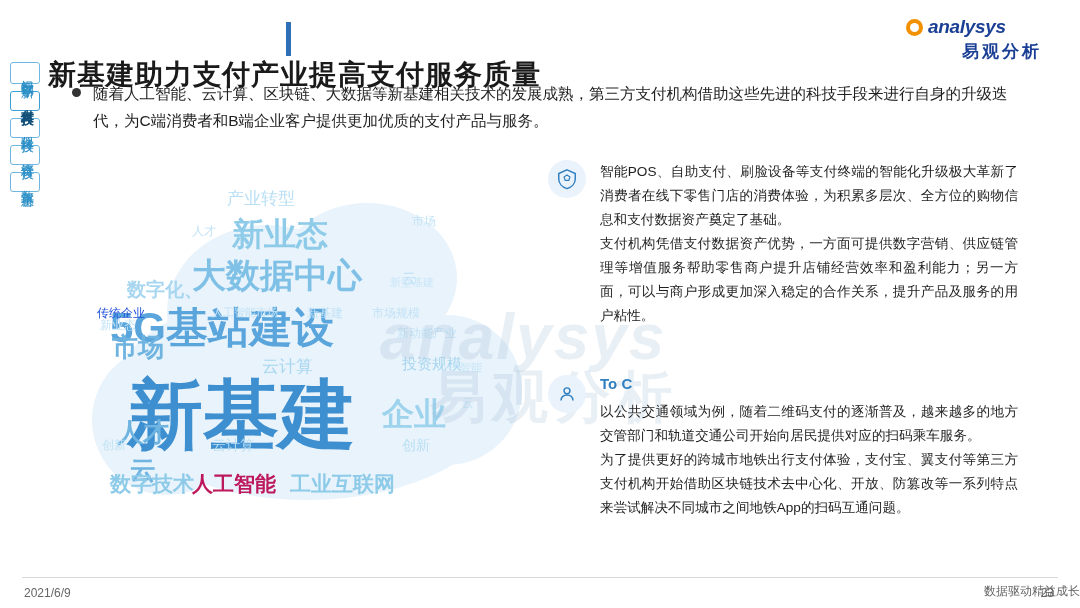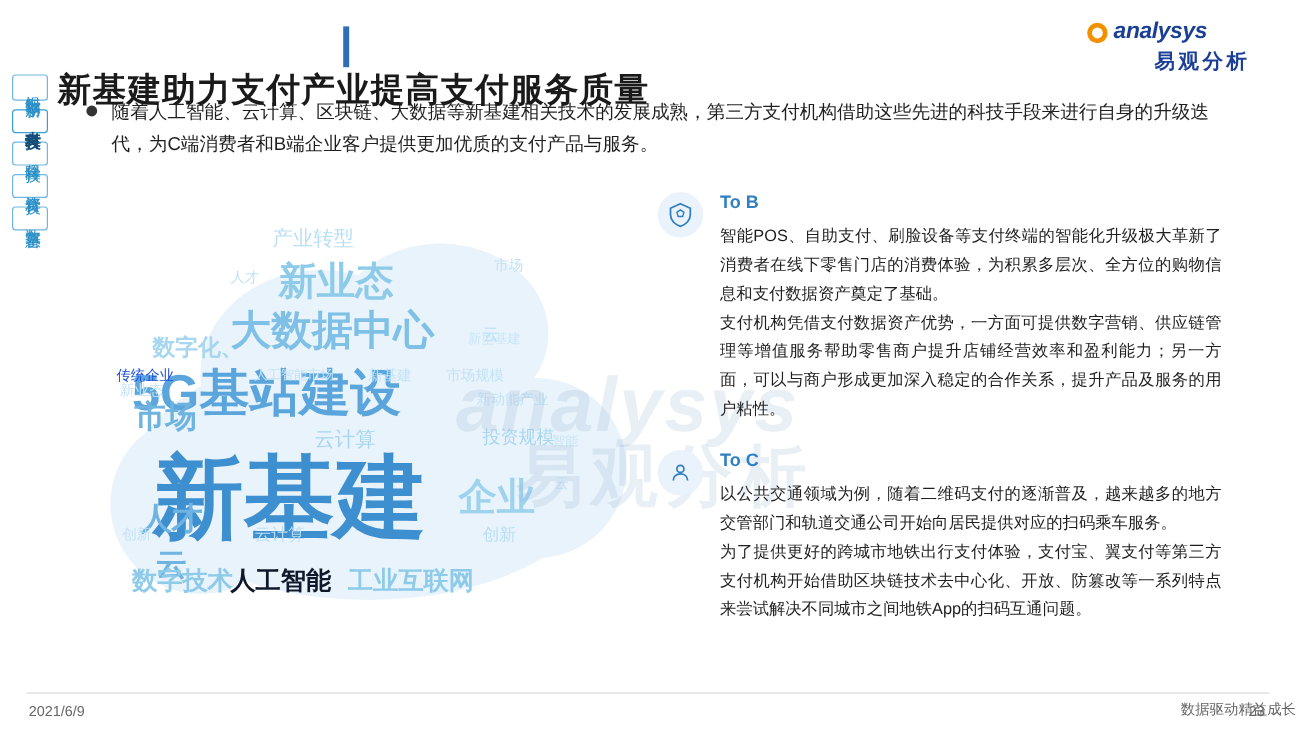--- a/index.html
+++ b/index.html
@@ -300,21 +300,21 @@
       <span class="wc" style="left: 55px; top: 200px; font-size: 76px; color: rgb(61, 143, 208); font-weight: bold; opacity: 1;">新基建</span>
       <span class="wc" style="left: 38px; top: 135px; font-size: 42px; color: rgb(90, 165, 220); font-weight: bold; opacity: 1;">5G基站建设</span>
       <span class="wc" style="left: 120px; top: 88px; font-size: 34px; color: rgb(127, 192, 230); font-weight: bold; opacity: 1;">大数据中心</span>
       <span class="wc" style="left: 160px; top: 48px; font-size: 32px; color: rgb(142, 203, 233); font-weight: bold; opacity: 1;">新业态</span>
       <span class="wc" style="left: 310px; top: 228px; font-size: 32px; color: rgb(158, 211, 238); font-weight: bold; opacity: 1;">企业</span>
       <span class="wc" style="left: 40px; top: 165px; font-size: 26px; color: rgb(111, 180, 225); font-weight: bold; opacity: 1;">市场</span>
       <span class="wc" style="left: 45px; top: 250px; font-size: 26px; color: rgb(111, 180, 225); font-weight: bold; opacity: 1;">人才</span>
       <span class="wc" style="left: 58px; top: 288px; font-size: 26px; color: rgb(111, 180, 225); font-weight: bold; opacity: 1;">云</span>
       <span class="wc" style="left: 55px; top: 112px; font-size: 19px; color: rgb(167, 214, 240); font-weight: bold; opacity: 1;">数字化、</span>
       <span class="wc" style="left: 155px; top: 22px; font-size: 17px; color: rgb(185, 223, 244); font-weight: normal; opacity: 1;">产业转型</span>
-      <span class="wc" style="left: 120px; top: 305px; font-size: 21px; color: #0f172a; font-weight: bold; opacity: 1;">人工智能</span>
+      <span class="wc" style="left: 120px; top: 305px; font-size: 21px; color: #be185d; font-weight: bold; opacity: 1;">人工智能</span>
       <span class="wc" style="left: 38px; top: 305px; font-size: 21px; color: rgb(142, 203, 233); font-weight: bold; opacity: 1;">数字技术</span>
       <span class="wc" style="left: 218px; top: 305px; font-size: 21px; color: rgb(142, 203, 233); font-weight: bold; opacity: 1;">工业互联网</span>
       <span class="wc" style="left: 190px; top: 190px; font-size: 17px; color: rgb(167, 214, 240); font-weight: normal; opacity: 1;">云计算</span>
       <span class="wc" style="left: 140px; top: 272px; font-size: 14px; color: rgb(185, 223, 244); font-weight: normal; opacity: 1;">云计算</span>
       <span class="wc" style="left: 330px; top: 190px; font-size: 15px; color: rgb(167, 214, 240); font-weight: normal; opacity: 1;">投资规模</span>
       <span class="wc" style="left: 325px; top: 160px; font-size: 12px; color: rgb(194, 227, 246); font-weight: normal; opacity: 1;">新动能产业</span>
       <span class="wc" style="left: 300px; top: 140px; font-size: 12px; color: rgb(194, 227, 246); font-weight: normal; opacity: 1;">市场规模</span>
       <span class="wc" style="left: 235px; top: 140px; font-size: 12px; color: rgb(194, 227, 246); font-weight: normal; opacity: 1;">新基建</span>
       <span class="wc" style="left: 140px; top: 140px; font-size: 11px; color: rgb(194, 227, 246); font-weight: normal; opacity: 1;">人工智能市场</span>
       <span class="wc" style="left: 25px; top: 140px; font-size: 12px; color: #1d4ed8; font-weight: normal; opacity: 1;">传统企业</span>
@@ -334,21 +334,20 @@
 <div class="watermark2">易观分析</div>
 
 <div class="panel" id="panel-tob">
   <div class="panel-icon">
     <svg width="22" height="22" viewBox="0 0 24 24" aria-hidden="true">
       <path d="M12 2 L21 6 V12 C21 17 17 21 12 22.5 C7 21 3 17 3 12 V6 Z" fill="none" stroke="#2f7fc1" stroke-width="1.6"></path>
       <path d="M12 7.5 L15.2 9.8 L14 13.5 H10 L8.8 9.8 Z" fill="none" stroke="#2f7fc1" stroke-width="1.3"></path>
     </svg>
   </div>
   <div class="panel-body">
-    <div class="panel-title">To B</div>
     <div class="panel-para">智能POS、自助支付、刷脸设备等支付终端的智能化升级极大革新了消费者在线下零售门店的消费体验，为积累多层次、全方位的购物信息和支付数据资产奠定了基础。</div>
     <div class="panel-para">支付机构凭借支付数据资产优势，一方面可提供数字营销、供应链管理等增值服务帮助零售商户提升店铺经营效率和盈利能力；另一方面，可以与商户形成更加深入稳定的合作关系，提升产品及服务的用户粘性。</div>
   </div>
 </div>
 
 <div class="panel" id="panel-toc">
   <div class="panel-icon">
     <svg width="22" height="22" viewBox="0 0 24 24" aria-hidden="true">
       <circle cx="12" cy="8.5" r="3.2" fill="none" stroke="#2f7fc1" stroke-width="1.6"></circle>
       <path d="M5.5 19 C5.5 15.3 8.4 13 12 13 C15.6 13 18.5 15.3 18.5 19" fill="none" stroke="#2f7fc1" stroke-width="1.6"></path>

